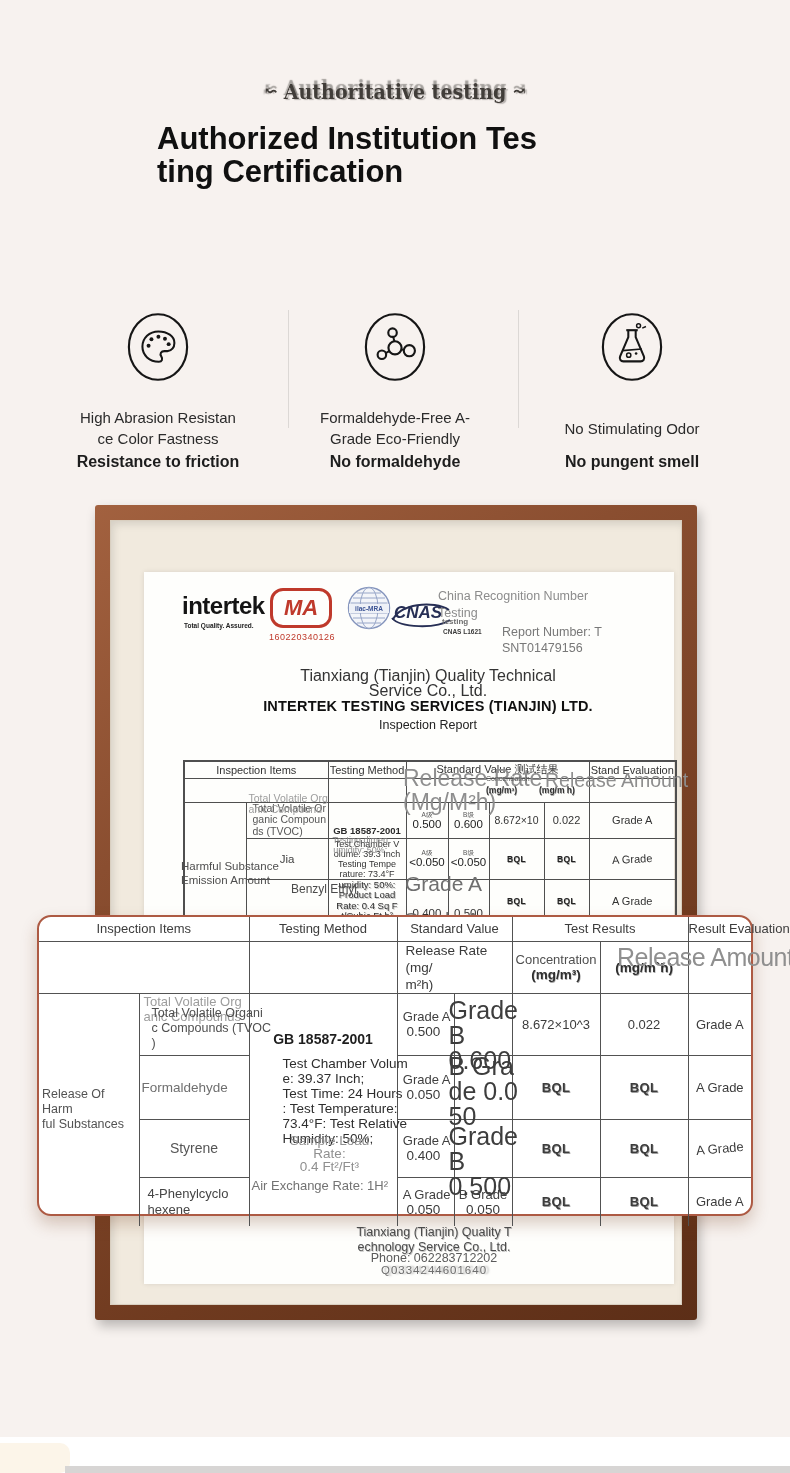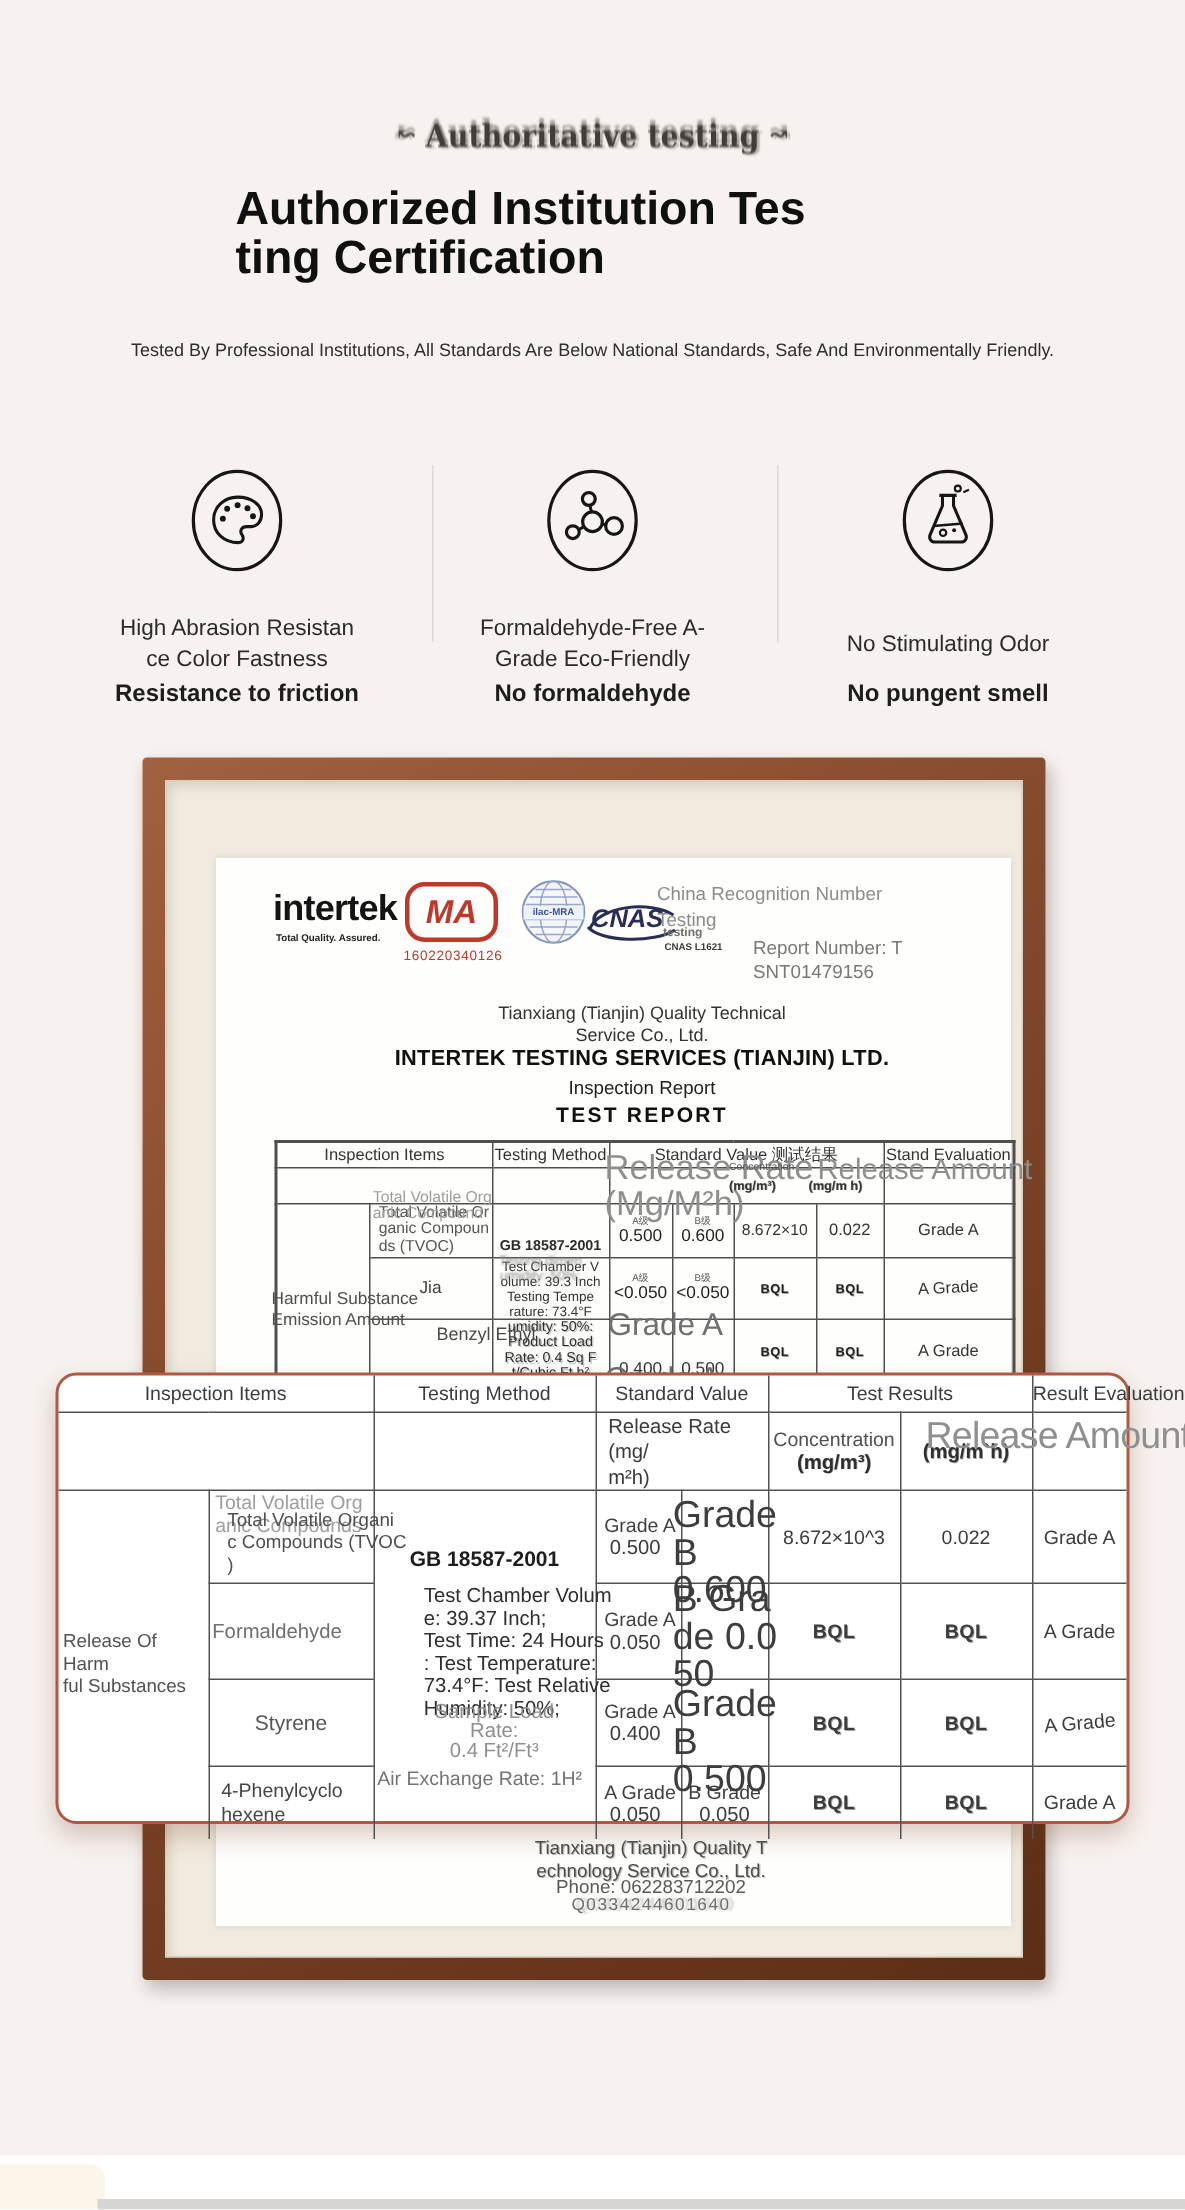--- a/index.html
+++ b/index.html
@@ -54,21 +54,21 @@
   .lg-ilac .band span{font-size:6.5px;font-weight:bold;color:#3b5394;}
   .lg-cnas{left:246px;top:26px;width:62px;height:32px;}
   .lg-cnas .word{position:absolute;left:4px;top:5px;font-size:17px;font-weight:bold;font-style:italic;color:#272f55;}
   .cnas-ghost2{left:298px;top:45px;font-size:8px;font-weight:bold;color:#6d6d6d;filter:blur(0.3px);}
   .cnas-sub{left:299px;top:56px;font-size:6.5px;font-weight:bold;color:#3a3a3a;}
   .recog{left:294px;top:16px;font-size:12.5px;line-height:17px;color:#8c8c8c;}
   .repno{left:358px;top:52px;font-size:12.5px;line-height:16px;color:#787878;}
 
   
   .cert-center{left:20px;right:-18px;text-align:center;}
-  .cc-company{top:96px;font-size:12px;line-height:15px;color:#333;}
+  .cc-company{top:96px;font-size:16px;line-height:15px;color:#333;}
   .cc-lab{top:126px;font-size:14.5px;font-weight:bold;color:#101010;letter-spacing:0.2px;}
   .cc-insp{top:146px;font-size:12.5px;color:#222;}
   .cc-test{top:163px;font-size:14px;font-weight:bold;letter-spacing:1.5px;color:#111;}
 
   
   .bg-table{left:39px;top:188px;width:492px;}
   table.bt{border-collapse:collapse;table-layout:fixed;width:492px;border:2px solid #4f4f4f;}
   table.bt td{border:1px solid #4f4f4f;padding:0;text-align:center;vertical-align:middle;
               font-size:11px;color:#333;overflow:visible;}
   tr.bh1{height:17px;} tr.bh2{height:24px;} tr.br1{height:36px;}
@@ -168,21 +168,20 @@
 <div class="canvas">
   <div class="abs page-bg"></div>
 
   <div class="abs eyebrow">
     <span class="arrow flip">↝</span>
     <span>Authoritative testing</span>
     <span class="arrow">↝</span>
   </div>
   <div class="abs hero-title">Authorized Institution Tes
 ting Certification</div>
-  <div class="abs hero-sub">Tested By Professional Institutions, All Standards Are Below National Standards, Safe And Environmentally Friendly.</div>
 
   <div class="abs features">
     <div class="feat">
       <span>
         <svg viewBox="0 0 100 106" width="82" height="88">
           <ellipse cx="50" cy="53" rx="35.5" ry="40" fill="none" stroke="#161616" stroke-width="2.6"></ellipse>
           <path d="M50.5,34 C39.5,34 31,42 31,52.5 C31,63 39.5,71 51,71 C55,71 56,67.5 54,64.5 C52,61.5 53.5,58 58,58 L61.5,58 C66.5,58 70,53.5 70,48 C70,40 61.5,34 50.5,34 Z" fill="none" stroke="#161616" stroke-width="2.5" stroke-linejoin="round"></path>
           <circle cx="42" cy="43.5" r="2.4" fill="#161616"></circle>
             <circle cx="50.5" cy="40.5" r="2.4" fill="#161616"></circle>
           <circle cx="58.5" cy="43" r="2.4" fill="#161616"></circle>
@@ -262,21 +261,20 @@
 Testing</div>
         <div class="abs cnas-ghost2">testing</div>
         <div class="abs cnas-sub">CNAS L1621</div>
         <div class="abs repno pre">Report Number: T
 SNT01479156</div>
 
         <div class="abs cert-center cc-company pre">Tianxiang (Tianjin) Quality Technical
 Service Co., Ltd.</div>
         <div class="abs cert-center cc-lab">INTERTEK TESTING SERVICES (TIANJIN) LTD.</div>
         <div class="abs cert-center cc-insp">Inspection Report</div>
-        <div class="abs cert-center cc-test">TEST REPORT</div>
 
         <div class="abs bg-table">
           <table class="bt">
             <colgroup>
               <col style="width:62px">
                 <col style="width:82px">
                 <col style="width:78px">
                 <col style="width:42px">
               <col style="width:41px">
                 <col style="width:55px">

